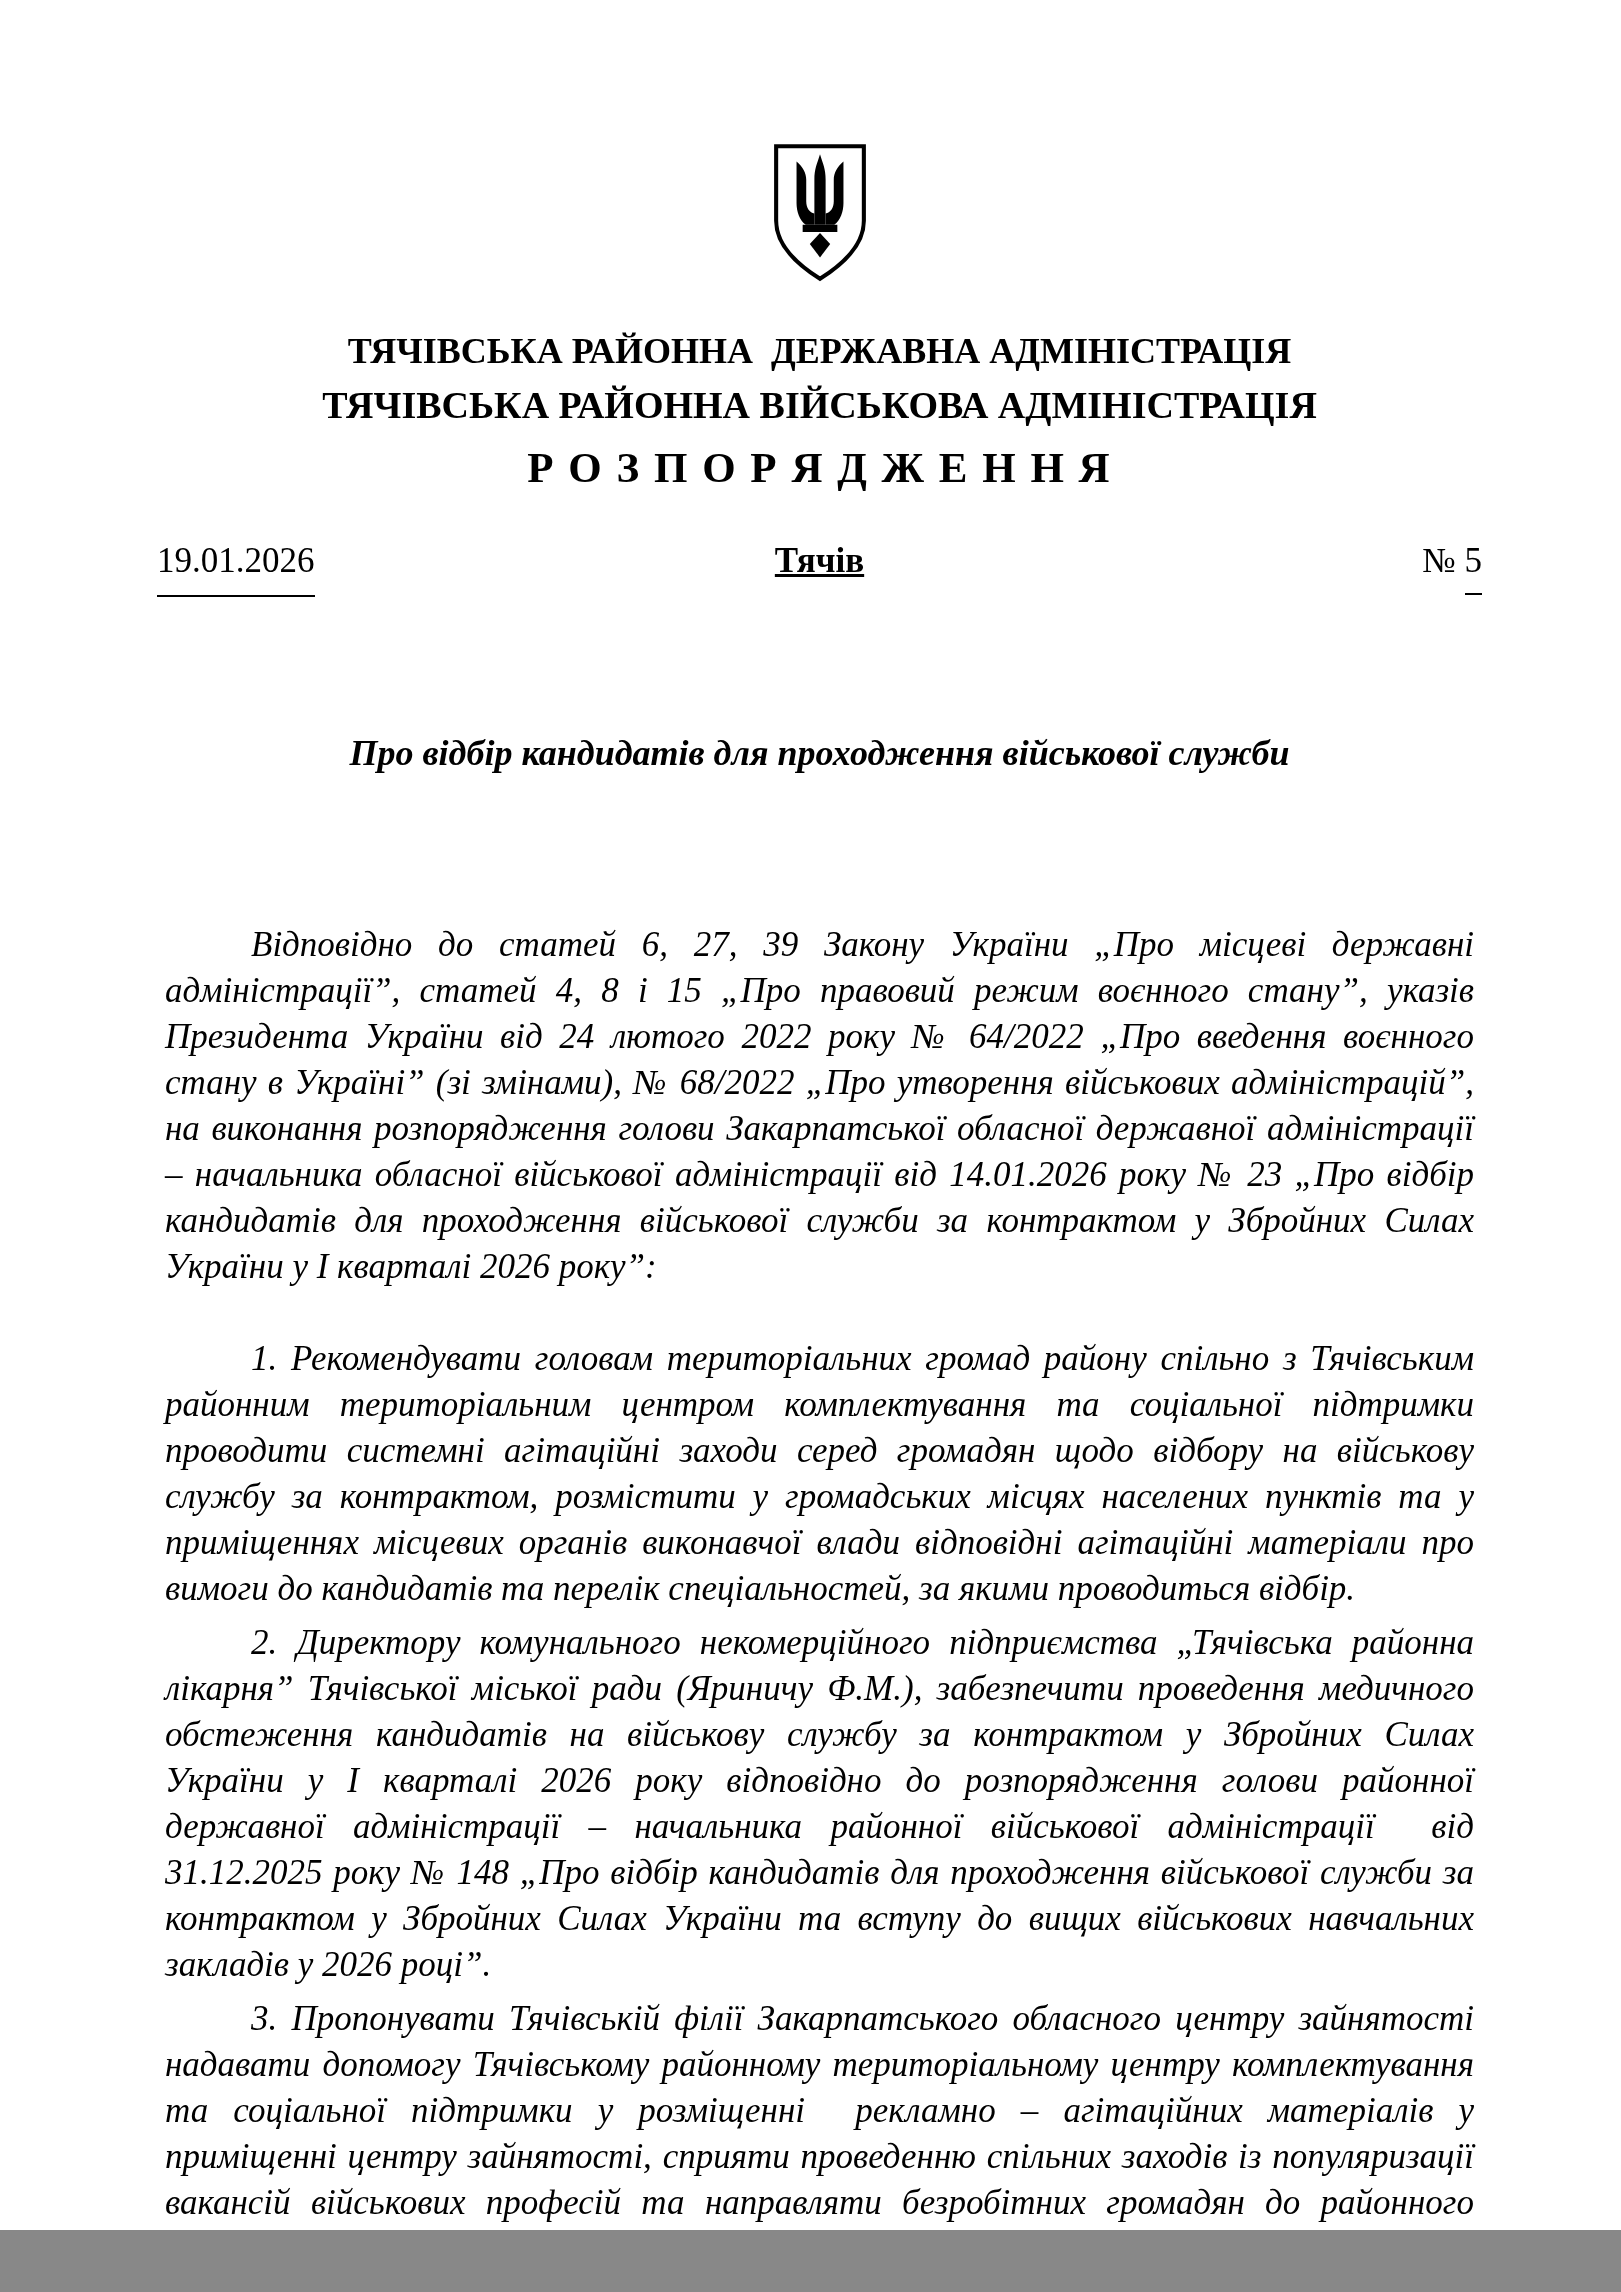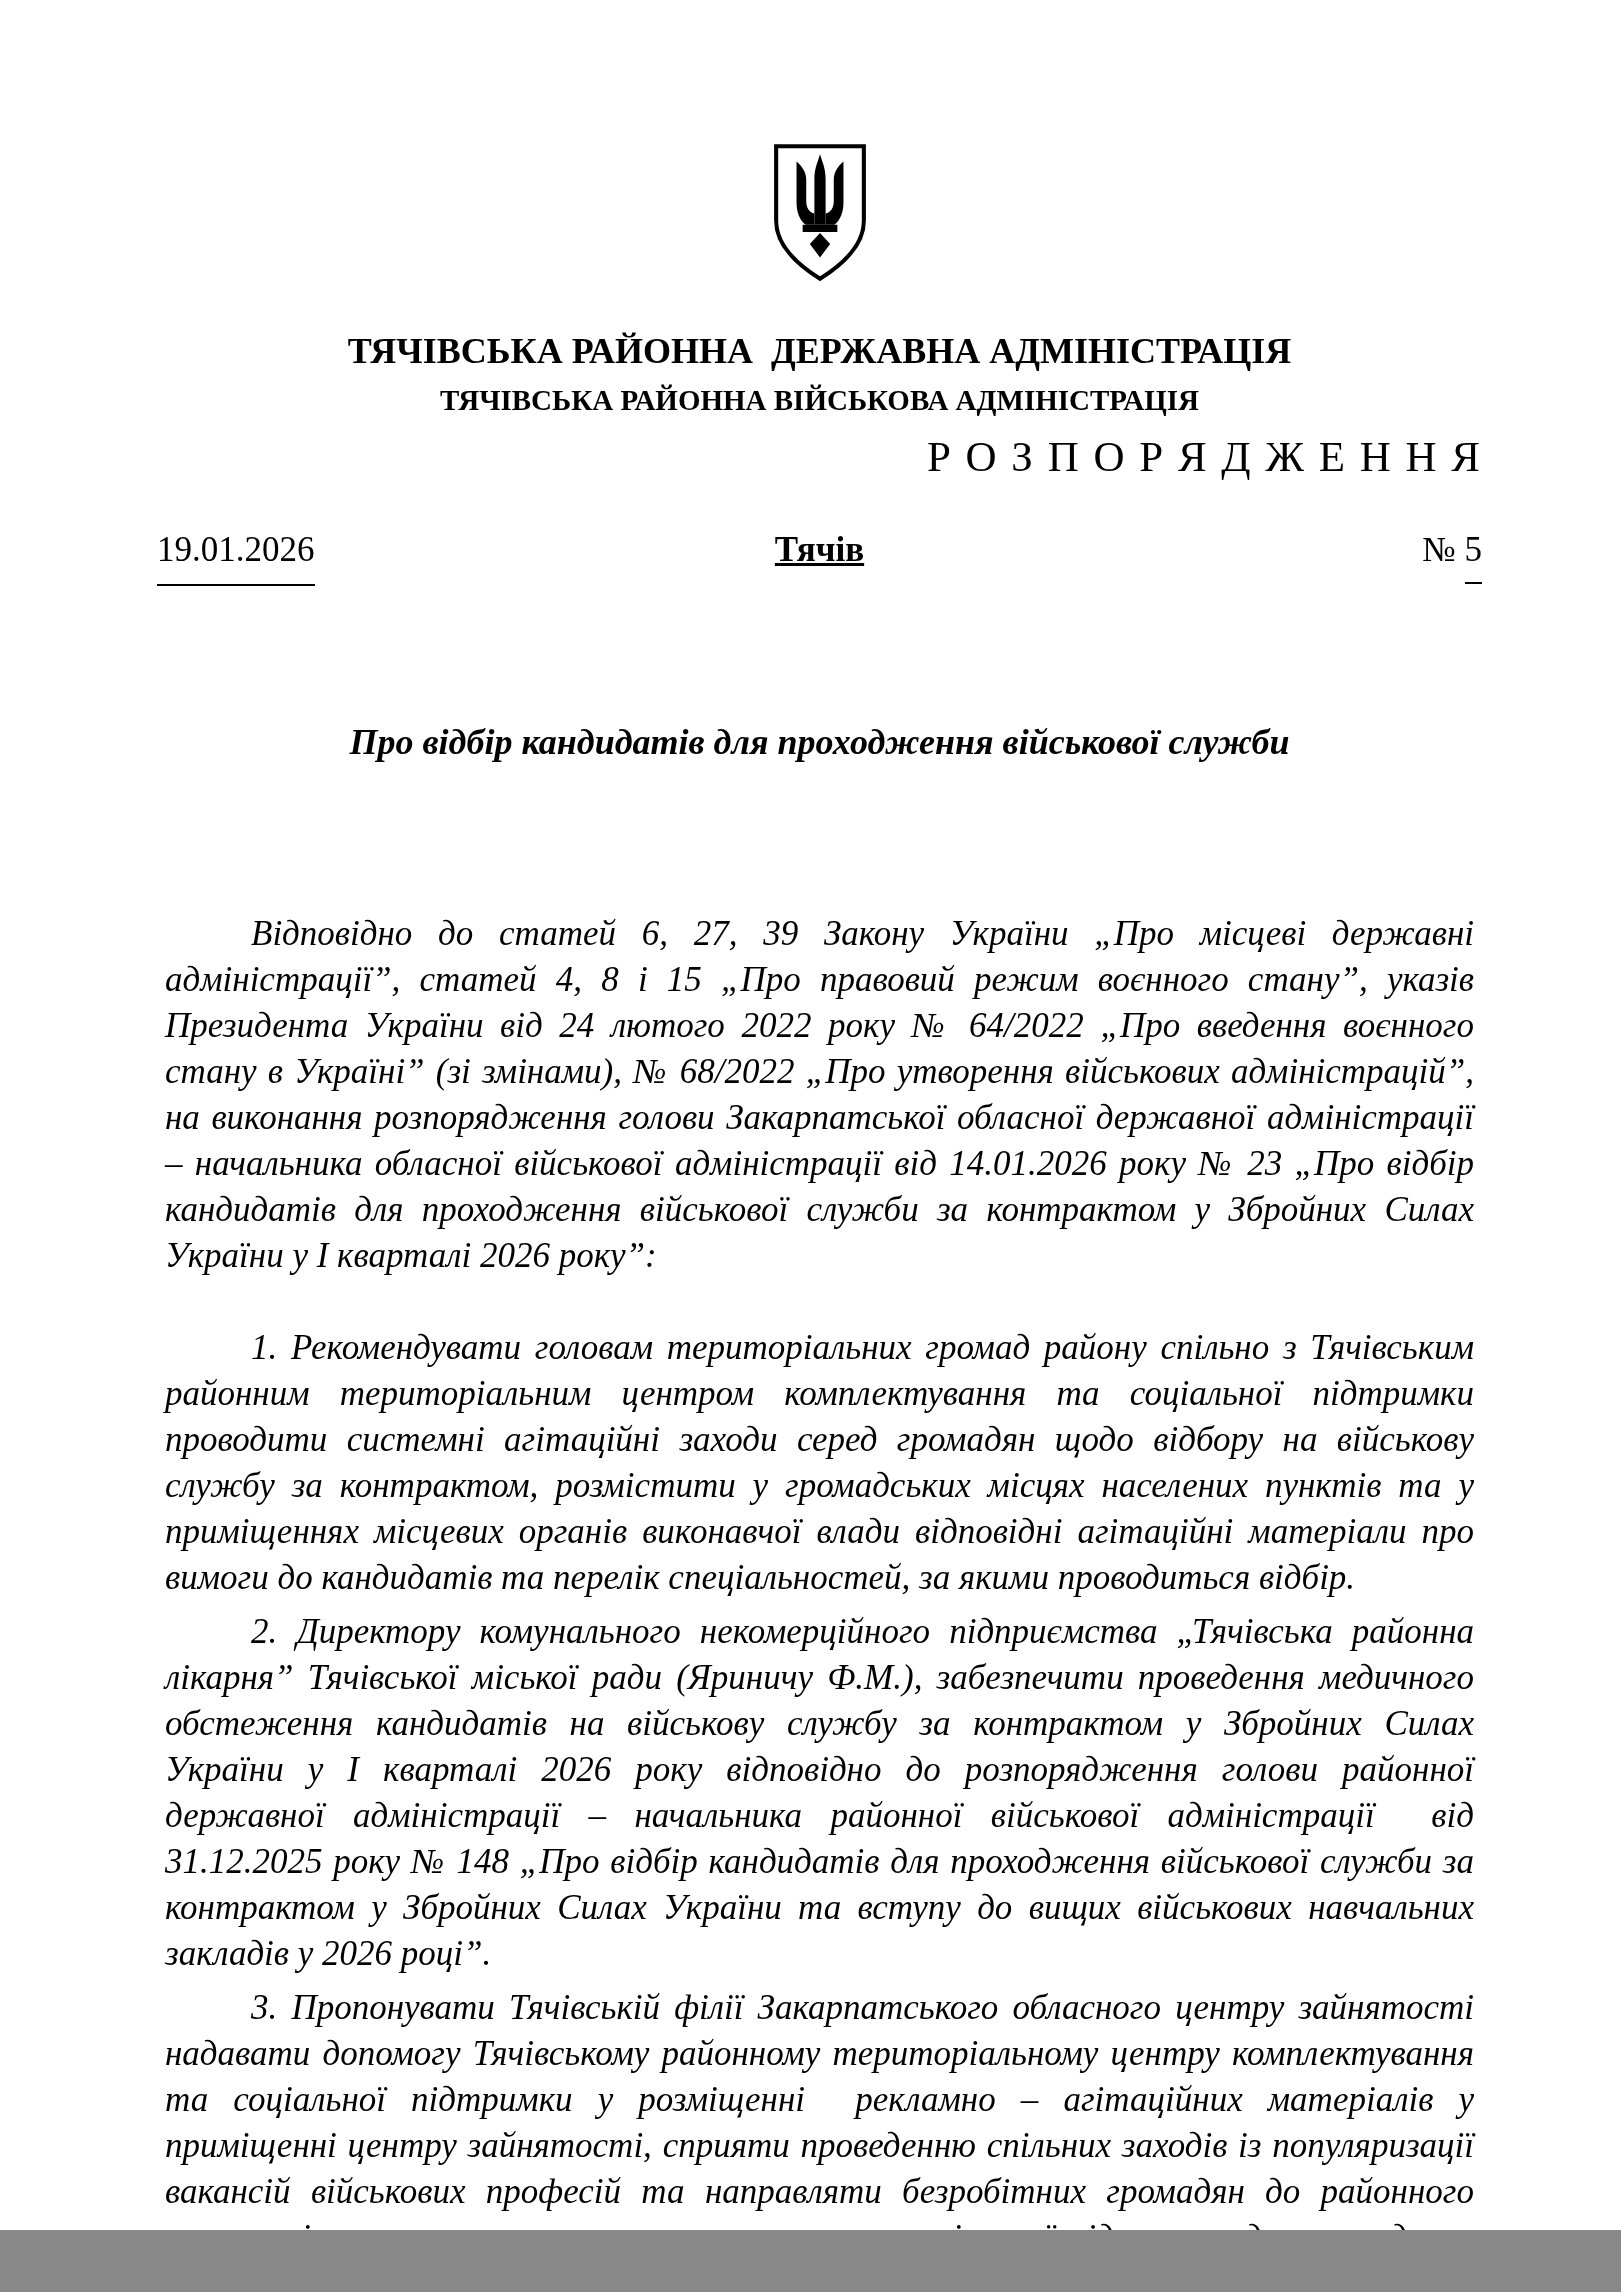--- a/index.html
+++ b/index.html
@@ -24,31 +24,31 @@
   .org1 {
     margin-top: 47px;
     font-size: 36px;
     font-weight: bold;
     text-align: center;
     white-space: pre-wrap;
     line-height: 1.25;
   }
   .org2 {
     margin-top: 7.8px;
-    font-size: 29px;
+    font-size: 38px;
     font-weight: bold;
     text-align: center;
     white-space: pre-wrap;
     line-height: 1.25;
   }
   .doctype {
     margin-top: 11.8px;
     font-size: 43px;
-    font-weight: normal;
-    text-align: right;
+    font-weight: bold;
+    text-align: center;
     letter-spacing: 2px;
     white-space: pre-wrap;
     line-height: 1.25;
   }
   .daterow {
     margin-top: 45px;
     display: grid;
     grid-template-columns: 1fr auto 1fr;
     align-items: baseline;
     font-size: 35px;

